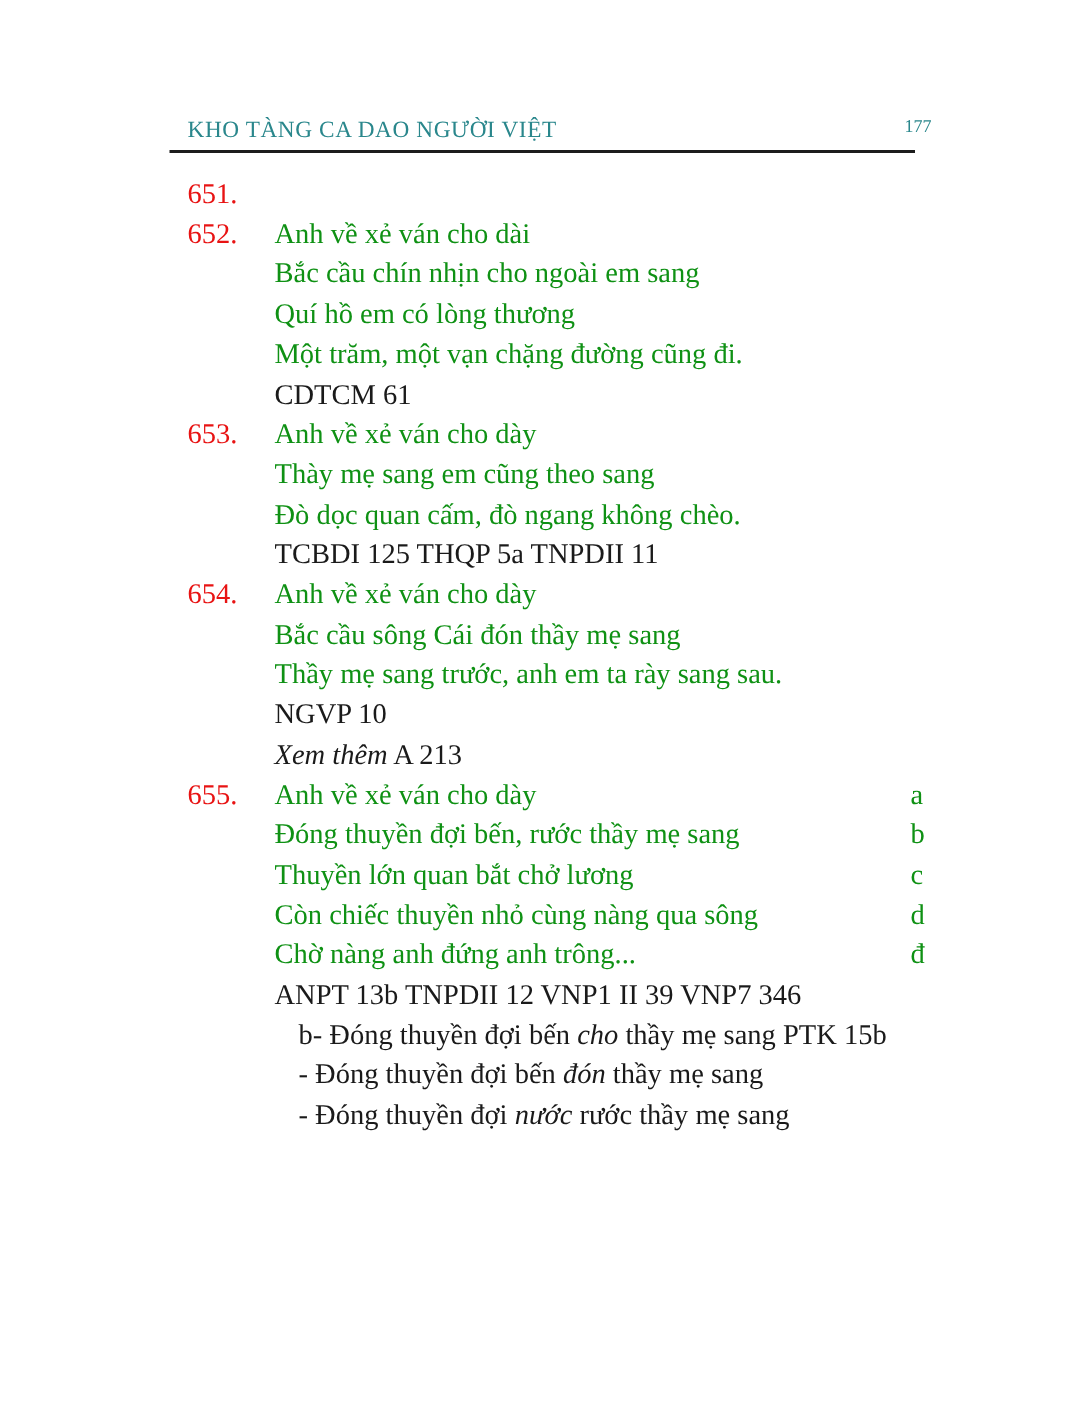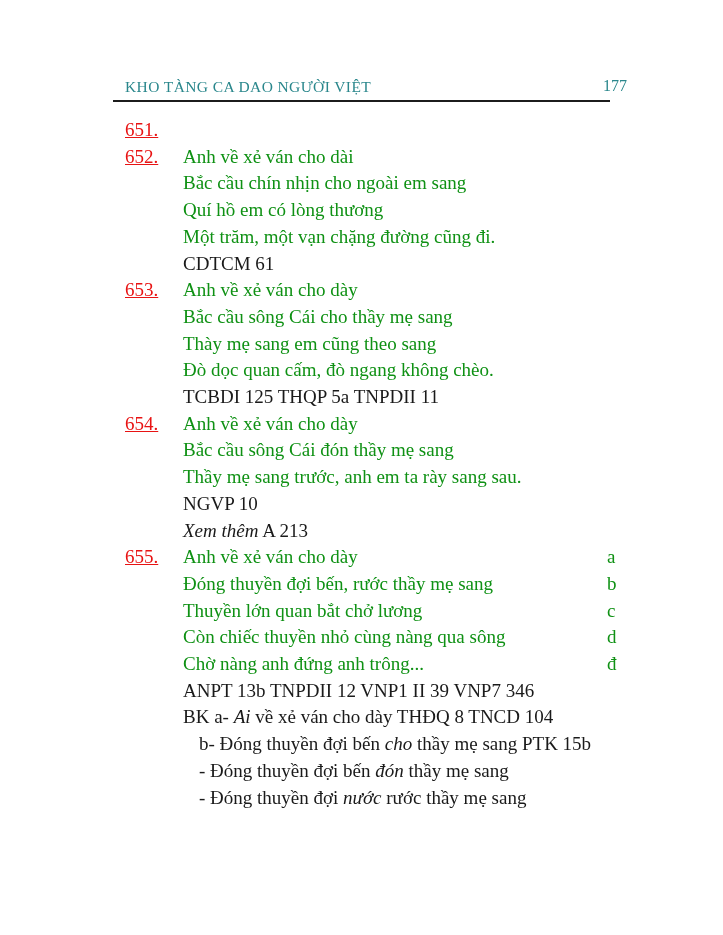--- a/index.html
+++ b/index.html
@@ -19,21 +19,21 @@
     top: 38px;
     font-size: 15.5px;
     letter-spacing: 0.4px;
     color: var(--header_text, #2a878c);
     white-space: nowrap;
   }
   .hdr-page {
     position: absolute;
     left: 603px;
     top: 37px;
-    font-size: 16px;
+    font-size: 12px;
     color: var(--header_text, #2a878c);
   }
   .hdr-rule {
     position: absolute;
     left: 113px;
     top: 60px;
     width: 497px;
     height: 2px;
     background: var(--rule, #1c1c1c);
   }
@@ -44,21 +44,20 @@
     top: 77px;
     width: 540px;
   }
   .entry { display: flex; }
   .entry .num {
     width: 58px;
     flex: 0 0 58px;
     font-size: 19px;
     line-height: 26.7px;
     color: var(--number, #e81313);
-    text-decoration: underline;
   }
   .entry .lines { flex: 1; position: relative; }
   .line {
     position: relative;
     font-size: 19px;
     line-height: 26.7px;
     white-space: nowrap;
   }
   .line.verse { color: var(--verse, #0f9114); }
   .line.ref   { color: var(--ref, #1a1a1a); }
@@ -89,21 +88,20 @@
           <div class="line verse"><span>Bắc cầu chín nhịn cho ngoài em sang</span></div>
           <div class="line verse"><span>Quí hồ em có lòng thương</span></div>
           <div class="line verse"><span>Một trăm, một vạn chặng đường cũng đi.</span></div>
           <div class="line ref"><span>CDTCM 61</span></div>
         </div>
       </div>
       <div class="entry">
         <div class="num">653.</div>
         <div class="lines">
           <div class="line verse"><span>Anh về xẻ ván cho dày</span></div>
-          <div class="line verse"><span>Bắc cầu sông Cái cho thầy mẹ sang</span></div>
           <div class="line verse"><span>Thày mẹ sang em cũng theo sang</span></div>
           <div class="line verse"><span>Đò dọc quan cấm, đò ngang không chèo.</span></div>
           <div class="line ref"><span>TCBDI 125 THQP 5a TNPDII 11</span></div>
         </div>
       </div>
       <div class="entry">
         <div class="num">654.</div>
         <div class="lines">
           <div class="line verse"><span>Anh về xẻ ván cho dày</span></div>
           <div class="line verse"><span>Bắc cầu sông Cái đón thầy mẹ sang</span></div>
@@ -114,20 +112,19 @@
       </div>
       <div class="entry">
         <div class="num">655.</div>
         <div class="lines">
           <div class="line verse"><span>Anh về xẻ ván cho dày</span><span class="marker">a</span></div>
           <div class="line verse"><span>Đóng thuyền đợi bến, rước thầy mẹ sang</span><span class="marker">b</span></div>
           <div class="line verse"><span>Thuyền lớn quan bắt chở lương</span><span class="marker">c</span></div>
           <div class="line verse"><span>Còn chiếc thuyền nhỏ cùng nàng qua sông</span><span class="marker">d</span></div>
           <div class="line verse"><span>Chờ nàng anh đứng anh trông...</span><span class="marker">đ</span></div>
           <div class="line ref"><span>ANPT 13b TNPDII 12 VNP1 II 39 VNP7 346</span></div>
-          <div class="line ref"><span>BK a- </span><i>Ai</i><span> về xẻ ván cho dày THĐQ 8 TNCD 104</span></div>
           <div class="line ref indent"><span>b- Đóng thuyền đợi bến </span><i>cho</i><span> thầy mẹ sang PTK 15b</span></div>
           <div class="line ref indent"><span>- Đóng thuyền đợi bến </span><i>đón</i><span> thầy mẹ sang</span></div>
           <div class="line ref indent"><span>- Đóng thuyền đợi </span><i>nước</i><span> rước thầy mẹ sang</span></div>
         </div>
       </div>
     </main>
 </div>
 
 </body></html>

